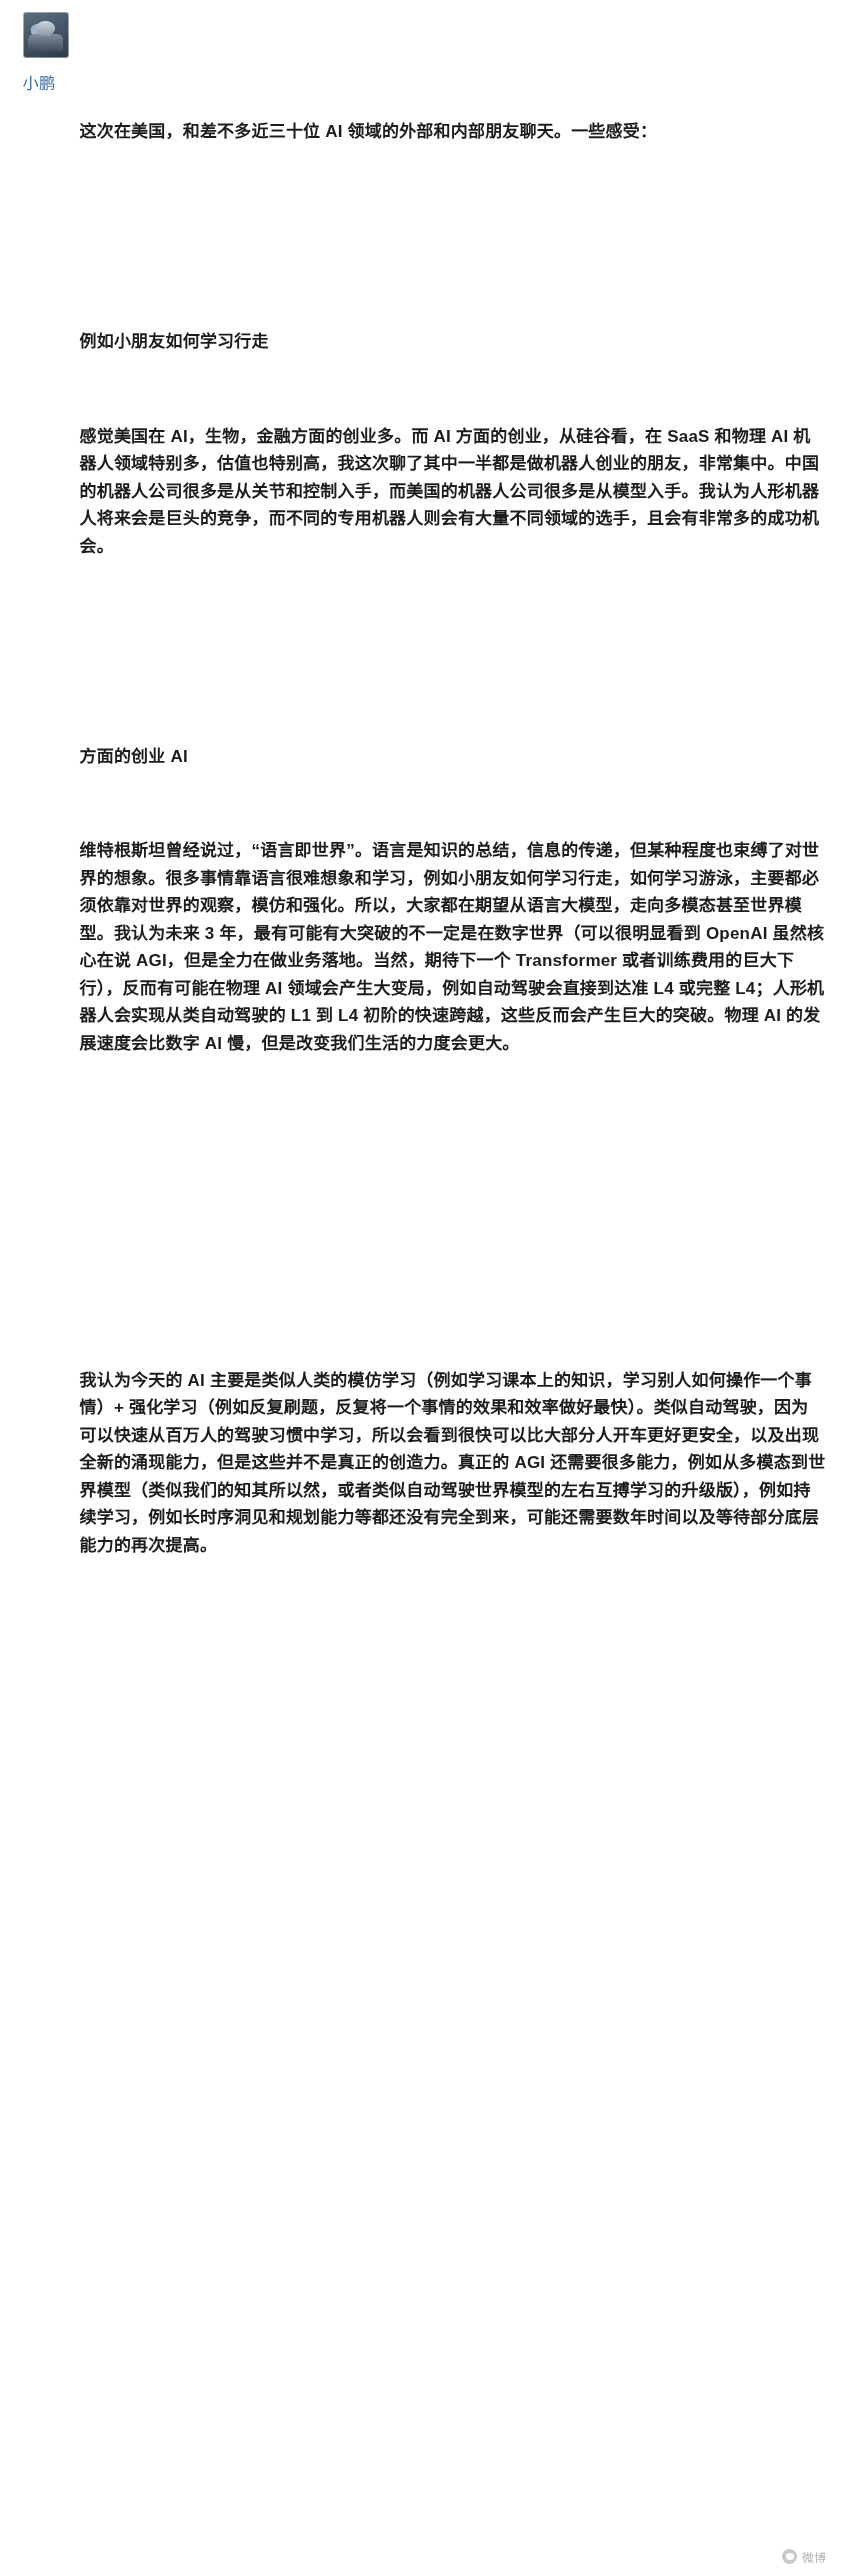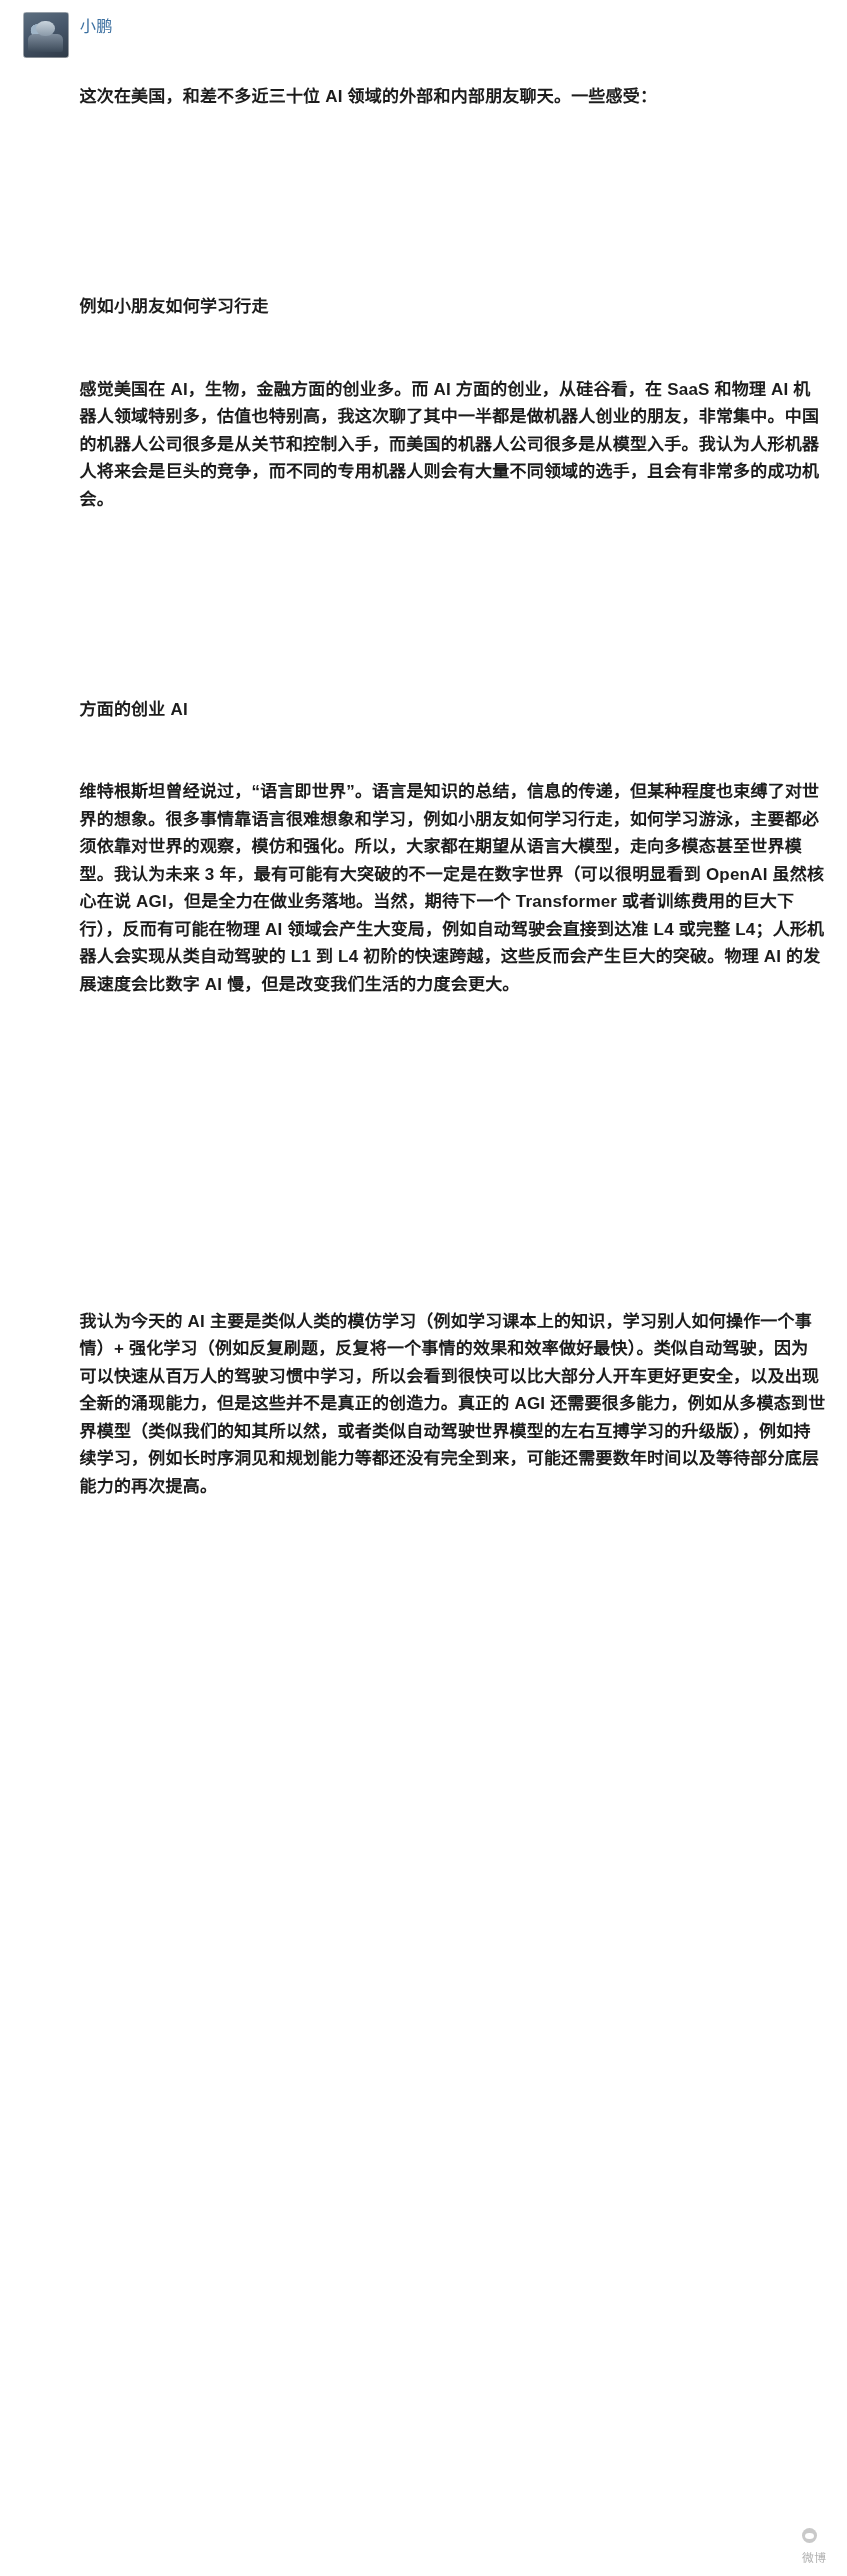--- a/index.html
+++ b/index.html
@@ -18,20 +18,21 @@
     width: 848px;
     min-height: 2576px;
     box-sizing: border-box;
     padding: 12.4px 22.5px 51px 22.5px;
     background: #ffffff;
   }
   .post-header {
     display: flex;
     align-items: flex-start;
     gap: 11.2px;
+    flex-direction: column;
   }
   .avatar {
     width: 46px;
     height: 46px;
     flex: 0 0 46px;
     border-radius: 3.4px;
     background:
       radial-gradient(circle at 30% 40%, #9fb4c7 0 14%, rgba(159,180,199,0) 15%),
       linear-gradient(160deg, #5d6f80 0%, #46566a 45%, #2f3a47 100%);
     position: relative;
@@ -78,35 +79,35 @@
     letter-spacing: 0.2px;
     white-space: pre-wrap;
     word-break: break-word;
     font-weight: 700;
   }
   .para {
     margin: 0;
     white-space: pre-wrap;
   }
   .para + .para {
-    margin-top: 0;
+    margin-top: 12px;
   }
   .spacer {
     height: 17px;
   }
   .watermark {
     position: absolute;
     right: 21.3px;
     bottom: 11.2px;
     display: flex;
+    align-items: center;
     gap: 4.5px;
     color: #b3b3b3;
     font-size: 11.8px;
     letter-spacing: 0.6px;
-    flex-direction: column;
   }
   .wb-logo {
     width: 15px;
     height: 15px;
     border-radius: 50%;
     background: #c9c9c9;
     position: relative;
     flex: 0 0 15px;
   }
   .wb-logo::after {

